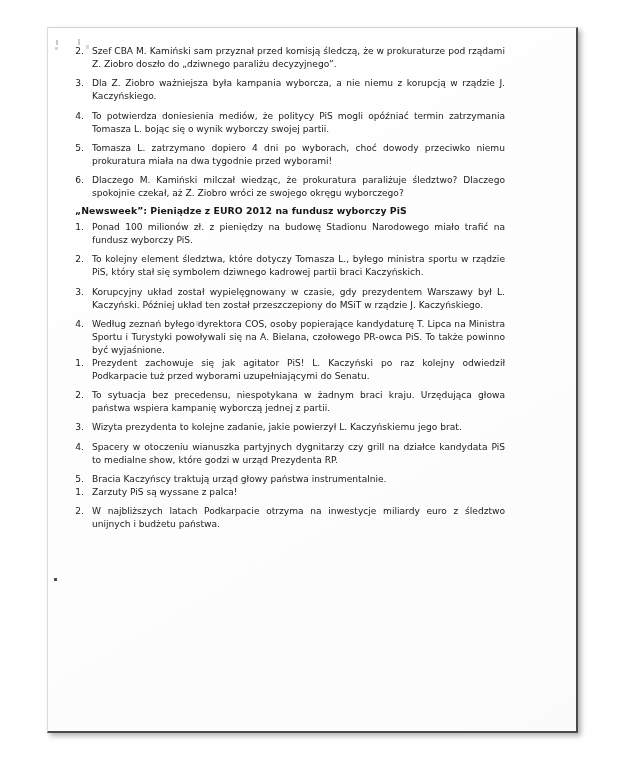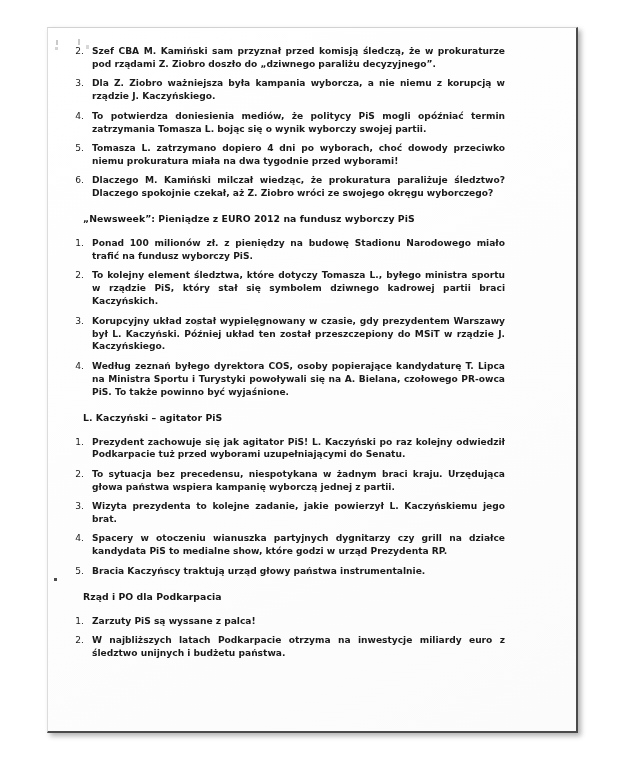--- a/index.html
+++ b/index.html
@@ -56,21 +56,21 @@
     position: absolute;
     left: 71px;
     top: 45px;
     width: 434px;
   }
 
   h2.section-heading {
     font-size: 9.3px;
     font-weight: bold;
     color: #161616;
-    margin: 12px;
+    margin: 4px;
     padding: 0;
     letter-spacing: 0.05px;
     line-height: 13px;
   }
 
   ol.item-list {
     list-style: none;
     margin: 0;
     padding: 0;
   }
@@ -92,21 +92,20 @@
     left: 0;
     top: 0;
     width: 13px;
     text-align: right;
     font-size: 9.1px;
     line-height: 12.9px;
     color: #1a1a1a;
   }
   li.list-item > .item-text {
     display: block;
-    font-weight: bold;
   }
 
   .block-gap-top { margin-top: 19px; }
   .heading-gap   { margin-top: 6.5px; }
 </style>
 </head>
 <body>
 
 <div id="page-sheet">
   <div id="paper-tint"></div>
@@ -154,21 +153,20 @@
       </li>
       <li class="list-item">
         <span class="item-number">3.</span>
         <span class="item-text">Korupcyjny układ został wypielęgnowany w czasie, gdy prezydentem Warszawy był L. Kaczyński. Później układ ten został przeszczepiony do MSiT w rządzie J. Kaczyńskiego.</span>
       </li>
       <li class="list-item">
         <span class="item-number">4.</span>
         <span class="item-text">Według zeznań byłego dyrektora COS, osoby popierające kandydaturę T. Lipca na Ministra Sportu i Turystyki powoływali się na A. Bielana, czołowego PR-owca PiS. To także powinno być wyjaśnione.</span>
       </li>
     </ol>
-    <h2 class="section-heading block-gap-top">L. Kaczyński – agitator PiS</h2>
     <ol class="item-list heading-gap">
       <li class="list-item">
         <span class="item-number">1.</span>
         <span class="item-text">Prezydent zachowuje się jak agitator PiS! L. Kaczyński po raz kolejny odwiedził Podkarpacie tuż przed wyborami uzupełniającymi do Senatu.</span>
       </li>
       <li class="list-item">
         <span class="item-number">2.</span>
         <span class="item-text">To sytuacja bez precedensu, niespotykana w żadnym braci kraju. Urzędująca głowa państwa wspiera kampanię wyborczą jednej z partii.</span>
       </li>
       <li class="list-item">
@@ -177,21 +175,20 @@
       </li>
       <li class="list-item">
         <span class="item-number">4.</span>
         <span class="item-text">Spacery w otoczeniu wianuszka partyjnych dygnitarzy czy grill na działce kandydata PiS to medialne show, które godzi w urząd Prezydenta RP.</span>
       </li>
       <li class="list-item">
         <span class="item-number">5.</span>
         <span class="item-text">Bracia Kaczyńscy traktują urząd głowy państwa instrumentalnie.</span>
       </li>
     </ol>
-    <h2 class="section-heading block-gap-top">Rząd i PO dla Podkarpacia</h2>
     <ol class="item-list heading-gap">
       <li class="list-item">
         <span class="item-number">1.</span>
         <span class="item-text">Zarzuty PiS są wyssane z palca!</span>
       </li>
       <li class="list-item">
         <span class="item-number">2.</span>
         <span class="item-text">W najbliższych latach Podkarpacie otrzyma na inwestycje miliardy euro z śledztwo unijnych i budżetu państwa.</span>
       </li>
     </ol>

